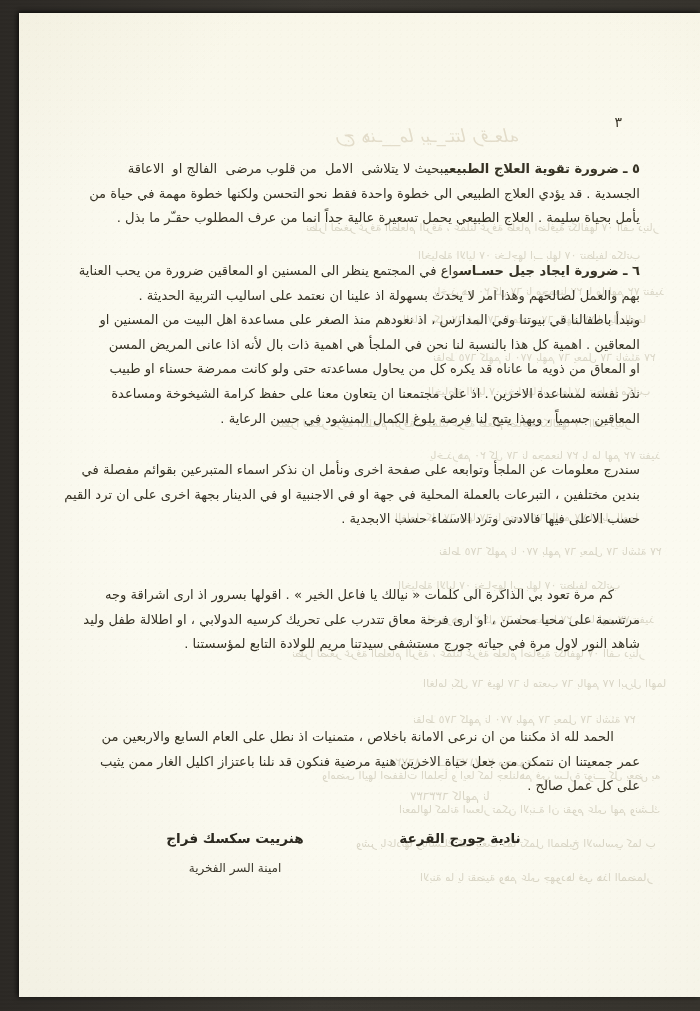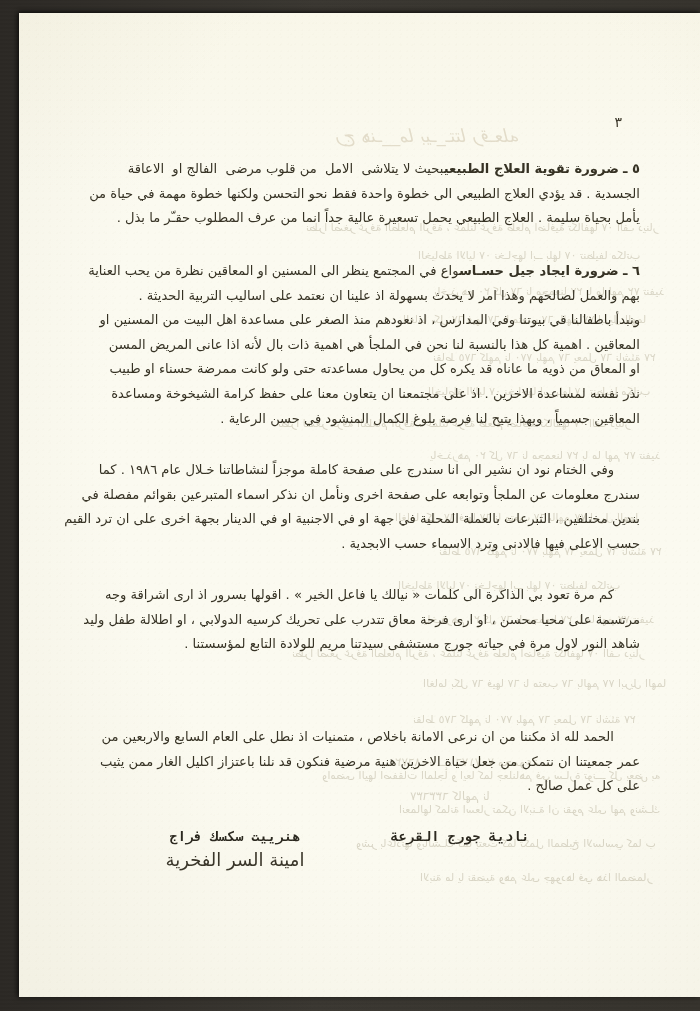--- a/index.html
+++ b/index.html
@@ -151,27 +151,26 @@
     text-align: center;
     font-family: "DejaVu Sans", "Liberation Sans", sans-serif;
   }
   .sig-right { width: 200px; margin-right: 80px; }
   .sig-left  { width: 210px; margin-right: 20px; }
   .sig-name {
     font-size: 13.6px;
     font-weight: bold;
     color: #2c2920;
     line-height: 20px;
-    font-family: Liberation Mono, monospace;
   }
   .sig-title {
-    font-size: 18px;
+    font-size: 12px;
     color: #3a362a;
     line-height: 20px;
-    margin-top: 2px;
+    margin-top: 10px;
   }
 </style>
 </head>
 <body>
 
 <div class="scan">
 
   <div class="scan-backing"></div>
 
   <div class="page">
@@ -214,32 +213,31 @@
       <div class="para" id="p5">
         <span class="ln justify">
           <span><span class="marker">٥ ـ</span><span> </span><span class="lead">ضرورة تقوية العلاج الطبيعي</span><span>بحيث لا يتلاشى  الامل  من قلوب مرضى  الفالج او  الاعاقة</span></span>
         </span>
         <span class="ln">الجسدية .  قد يؤدي العلاج الطبيعي الى خطوة واحدة فقط نحو التحسن ولكنها خطوة مهمة في حياة من</span>
         <span class="ln">يأمل بحياة سليمة .  العلاج الطبيعي يحمل تسعيرة عالية جداً انما من عرف المطلوب حقـّر ما بذل .</span>
       </div>
 
       <div class="para" id="p6">
         <span class="ln">
-          <span class="marker">٦ ـ</span><span> </span><span class="lead">ضرورة ايجاد جيل حسـاس</span><span>واع في المجتمع ينظر الى  المسنين  او  المعاقين  نظرة من يحب العناية</span>
+          <span class="marker">٦ ـ</span><span> </span><span class="lead">ضرورة ايجاد جيل حسـاس</span><span>واع في المجتمع ينظر الى  المسنين  او  المعاقين  ضرورة من يحب العناية</span>
         </span>
         <span class="ln">بهم  والعمل  لصالحهم وهذا امر لا يحدث  بسهولة  اذ علينا ان نعتمد  على  اساليب التربية الحديثة .</span>
         <span class="ln">ونبدأ باطفالنا في بيوتنا وفي المدارس ، اذ نعودهم منذ الصغر على مساعدة اهل البيت من المسنين او</span>
         <span class="ln">المعاقين .  اهمية كل هذا بالنسبة لنا نحن في الملجأ هي اهمية ذات بال لأنه اذا عانى  المريض المسن</span>
         <span class="ln">او المعاق من ذويه ما عاناه قد يكره كل من يحاول مساعدته حتى ولو كانت ممرضة حسناء او طبيب</span>
         <span class="ln">نذر نفسه لمساعدة الاخرين .  اذ على مجتمعنا ان يتعاون معنا على حفظ كرامة الشيخوخة ومساعدة</span>
         <span class="ln">المعاقين جسمياً ، وبهذا يتيح لنا فرصة بلوغ الكمال المنشود في حسن الرعاية .</span>
       </div>
 
       <div class="para" id="p7">
-        <span class="ln" style="padding-right:26px;">وفي الختام نود ان نشير الى انا سندرج على صفحة كاملة موجزاً لنشاطاتنا خـلال عام ١٩٨٦ .  كما</span>
         <span class="ln">سندرج معلومات عن الملجأ وتوابعه على صفحة اخرى ونأمل ان نذكر  اسماء المتبرعين بقوائم مفصلة في</span>
         <span class="ln">بندين مختلفين ، التبرعات بالعملة المحلية في جهة او في الاجنبية او في الدينار بجهة اخرى على ان ترد القيم</span>
         <span class="ln">حسب الاعلى فيها فالادنى وترد الاسماء حسب الابجدية .</span>
       </div>
 
       <div class="para" id="p8">
         <span class="ln" style="padding-right:26px;">كم مرة تعود بي  الذاكرة الى كلمات  « نيالك يا فاعل الخير » .  اقولها بسرور اذ ارى  اشراقة وجه</span>
         <span class="ln">مرتسمة على محيا محسن ،  او ارى فرحة معاق تتدرب على تحريك كرسيه الدولابي ، او اطلالة طفل وليد</span>
         <span class="ln">شاهد النور لاول مرة في حياته جورج مستشفى سيدتنا مريم للولادة التابع لمؤسستنا .</span>
       </div>

